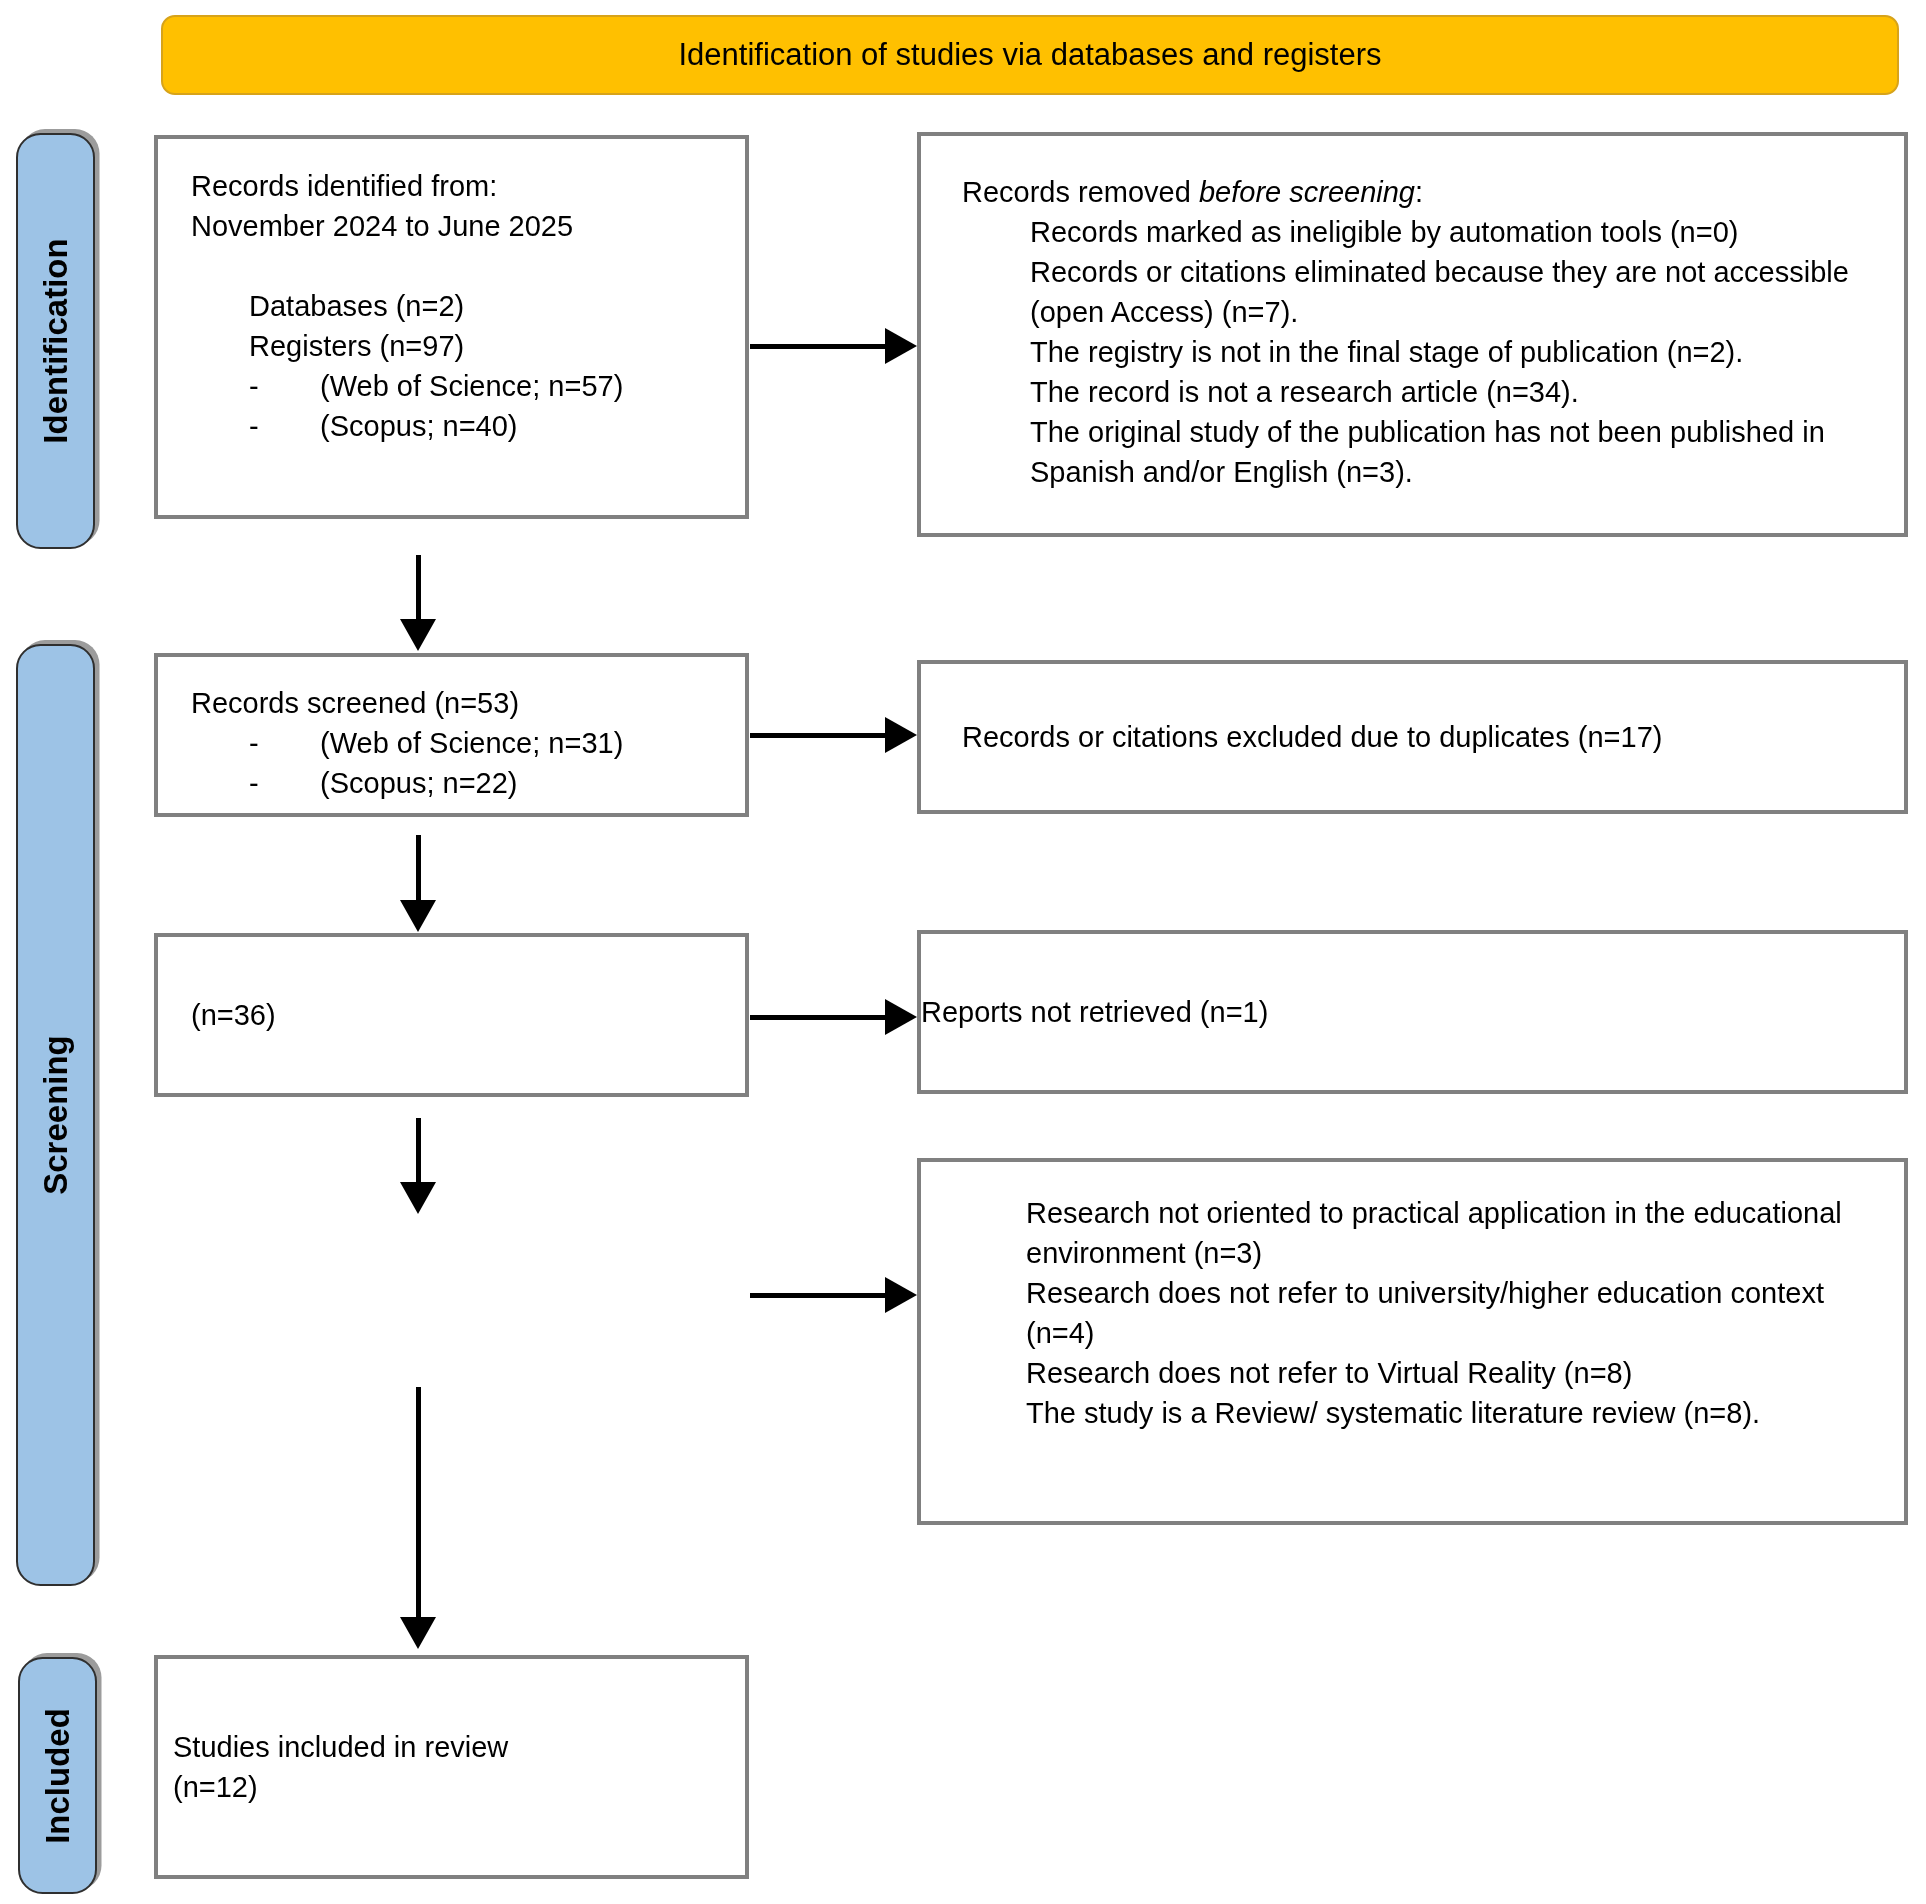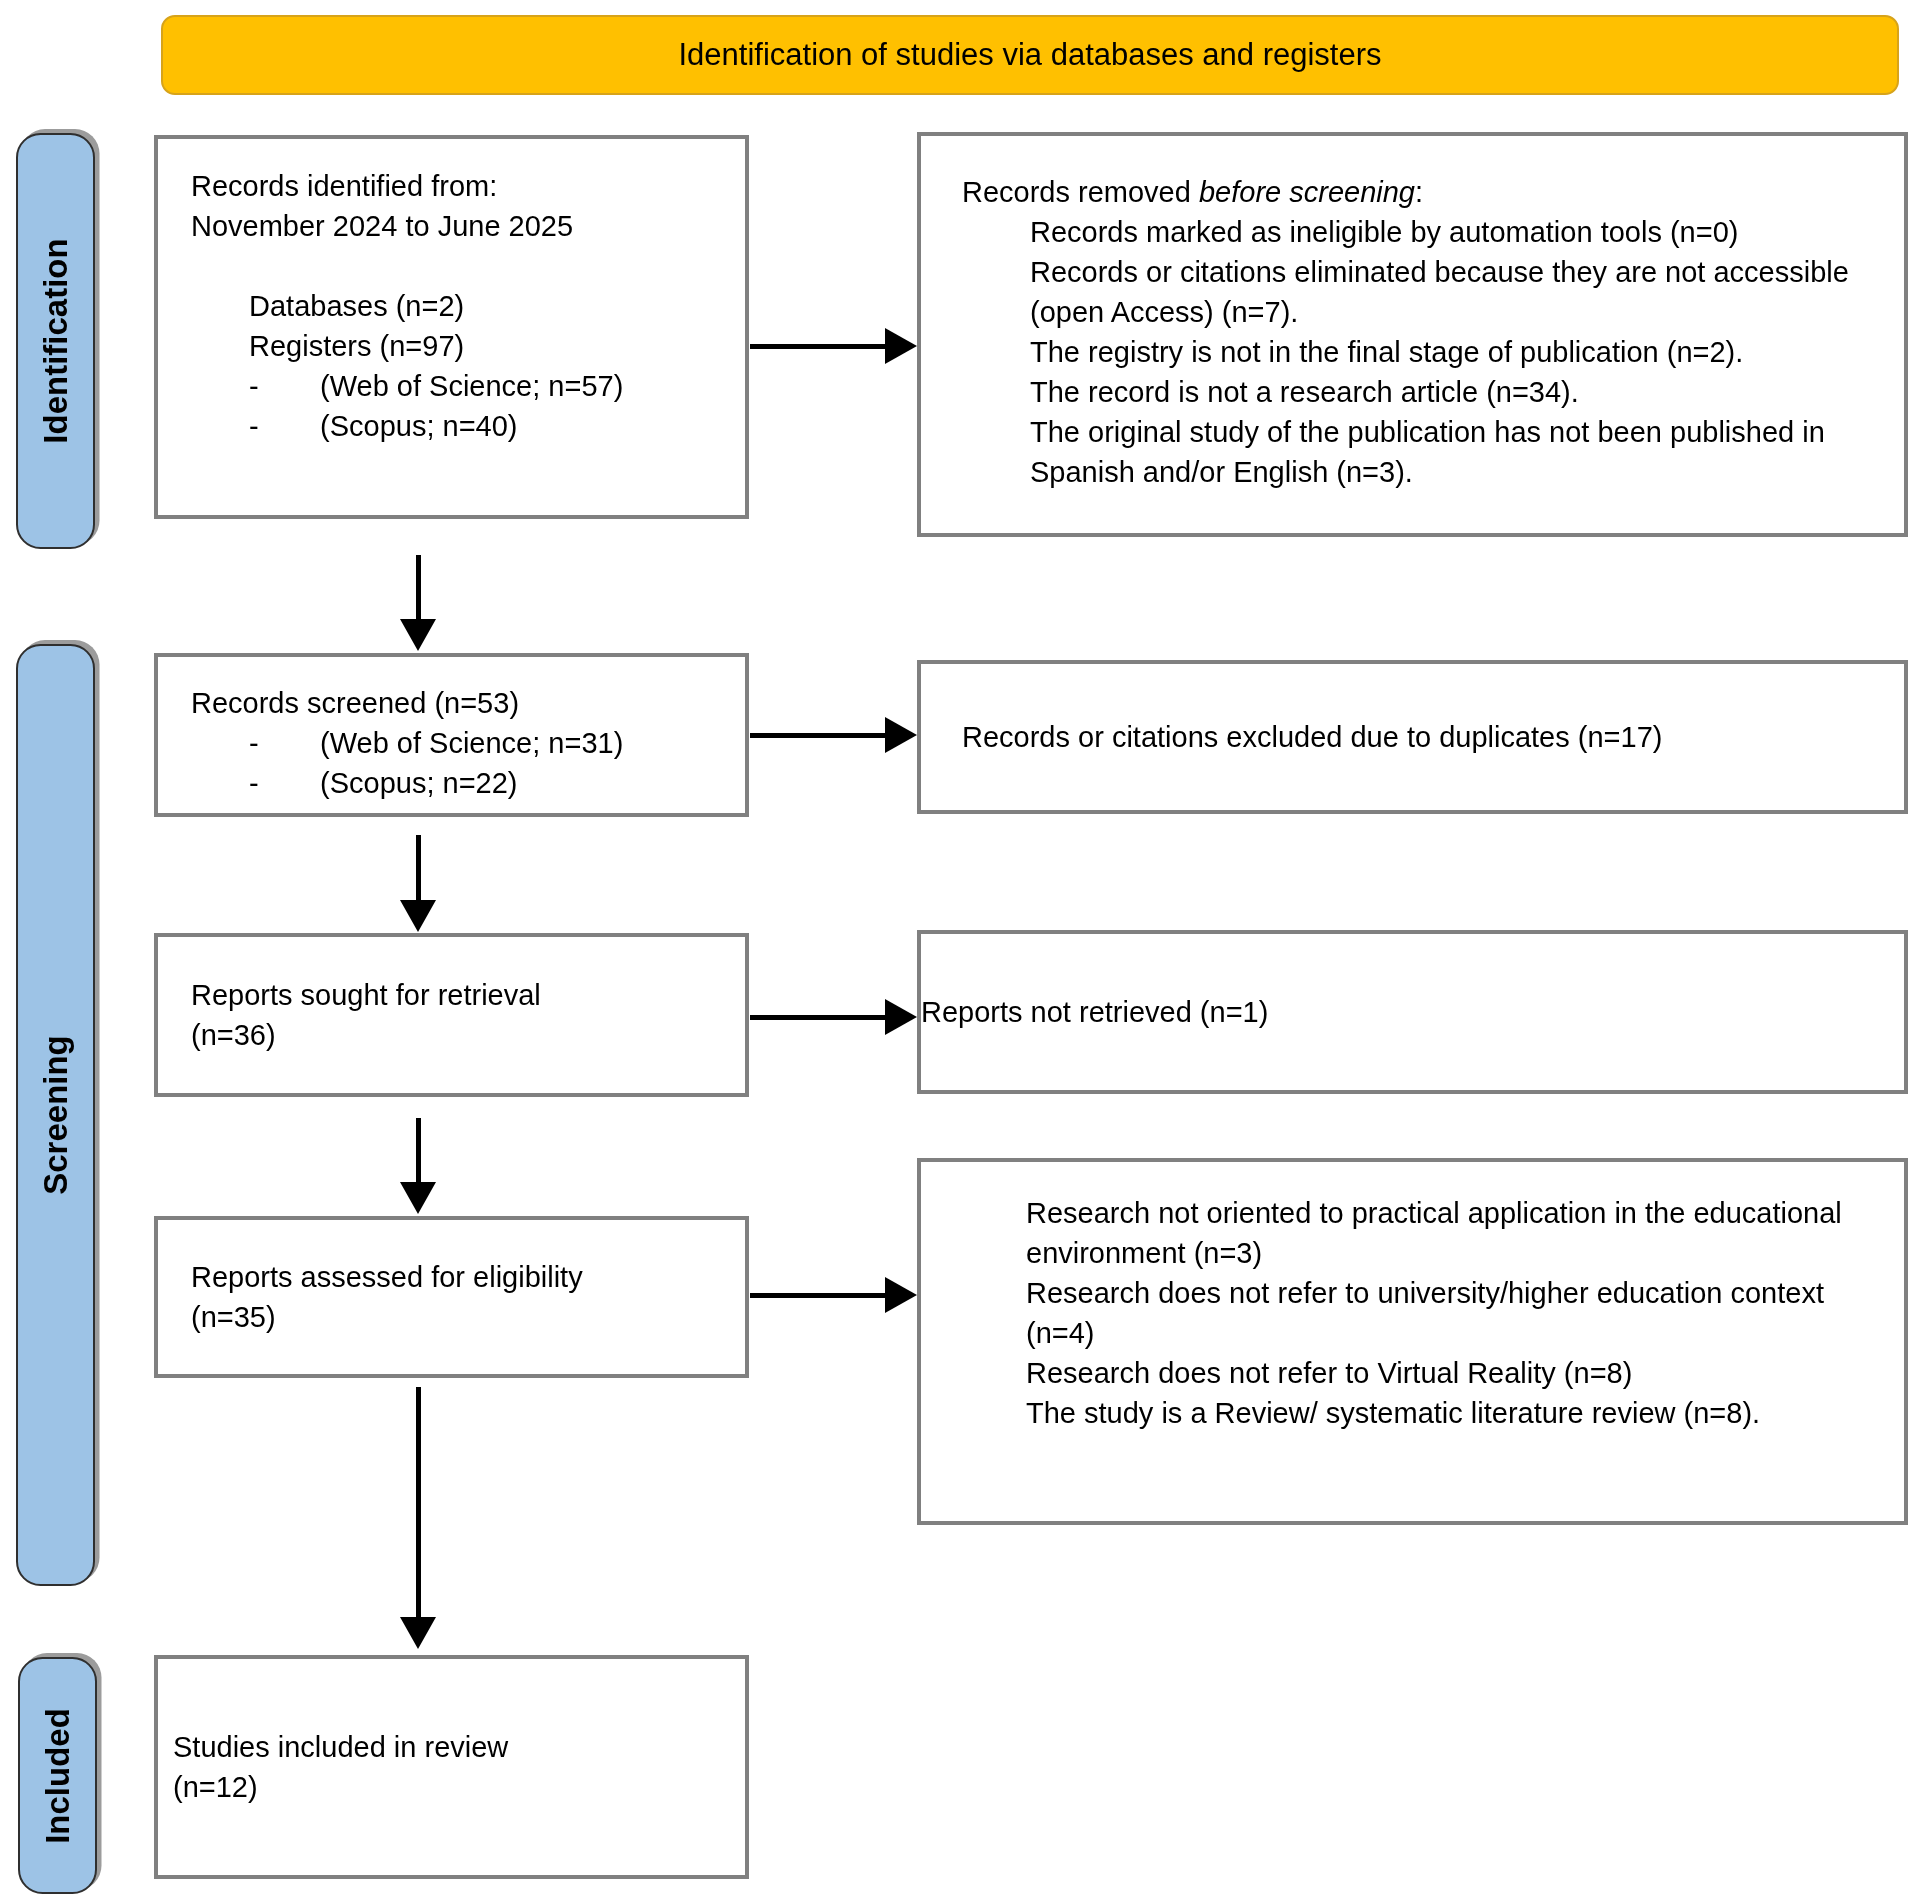--- a/index.html
+++ b/index.html
@@ -102,32 +102,27 @@
       <span class="dash">-</span>
       <span>(Scopus; n=22)</span>
     </div>
   </div>
 
   <div class="box vcenter" style="left:917px;top:660px;width:991px;height:154px;padding-left:41px;">
     <div>Records or citations excluded due to duplicates (n=17)</div>
   </div>
 
   <div class="box vcenter" style="left:154px;top:933px;width:595px;height:164px;padding-left:33px;">
-    <div>Reports sought for retrieval</div>
     <div>(n=36)</div>
   </div>
 
   <div class="box vcenter" style="left:917px;top:930px;width:991px;height:164px;">
     <div>Reports not retrieved (n=1)</div>
   </div>
 
-  <div class="box vcenter" style="left:154px;top:1216px;width:595px;height:162px;padding-left:33px;">
-    <div>Reports assessed for eligibility</div>
-    <div>(n=35)</div>
-  </div>
 
   <div class="box" style="left:917px;top:1158px;width:991px;height:367px;padding:31px 26px 0 37px;">
     <div class="hang">Research not oriented to practical application in the educational environment (n=3)</div>
     <div class="hang">Research does not refer to university/higher education context (n=4)</div>
     <div class="hang">Research does not refer to Virtual Reality (n=8)</div>
     <div class="hang">The study is a Review/ systematic literature review (n=8).</div>
   </div>
 
   <div class="box vcenter" style="left:154px;top:1655px;width:595px;height:224px;padding-left:15px;">
     <div>Studies included in review</div>

